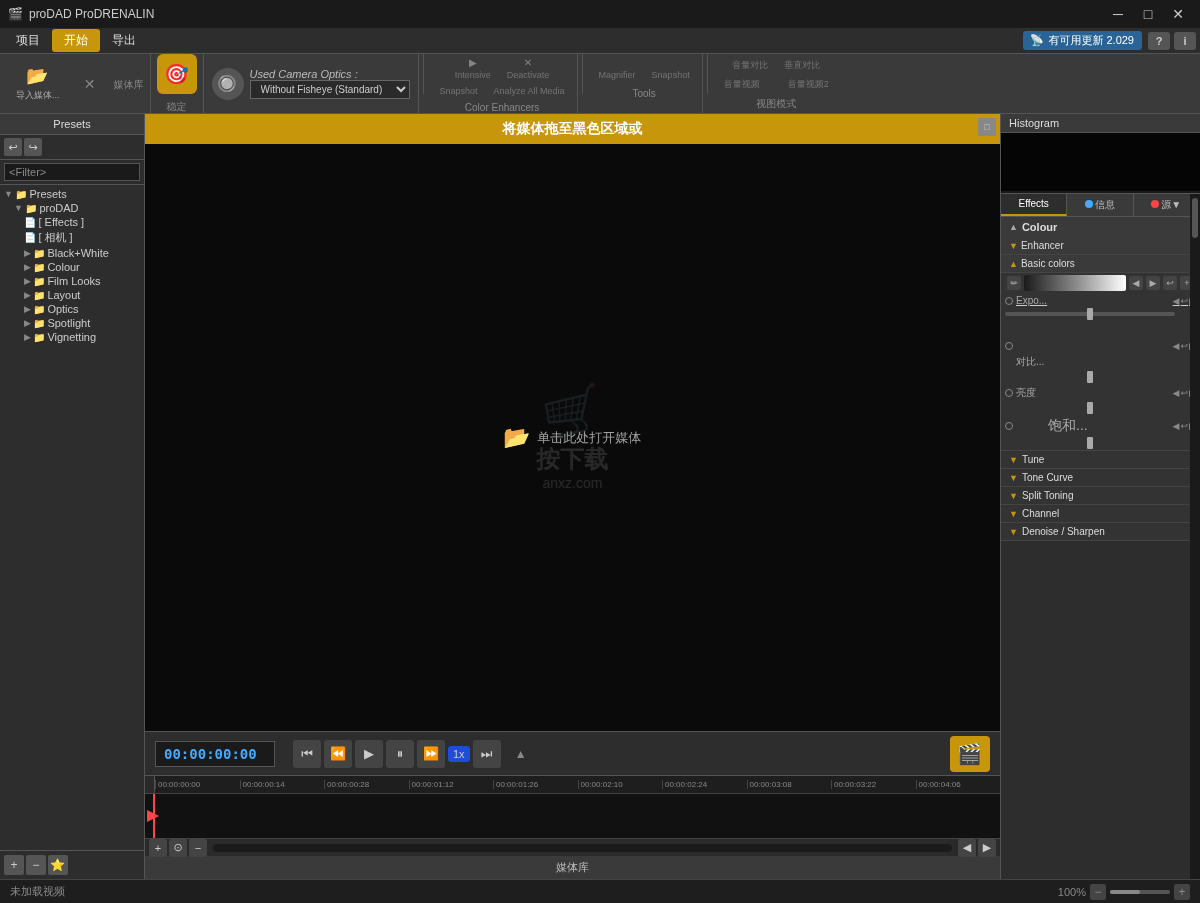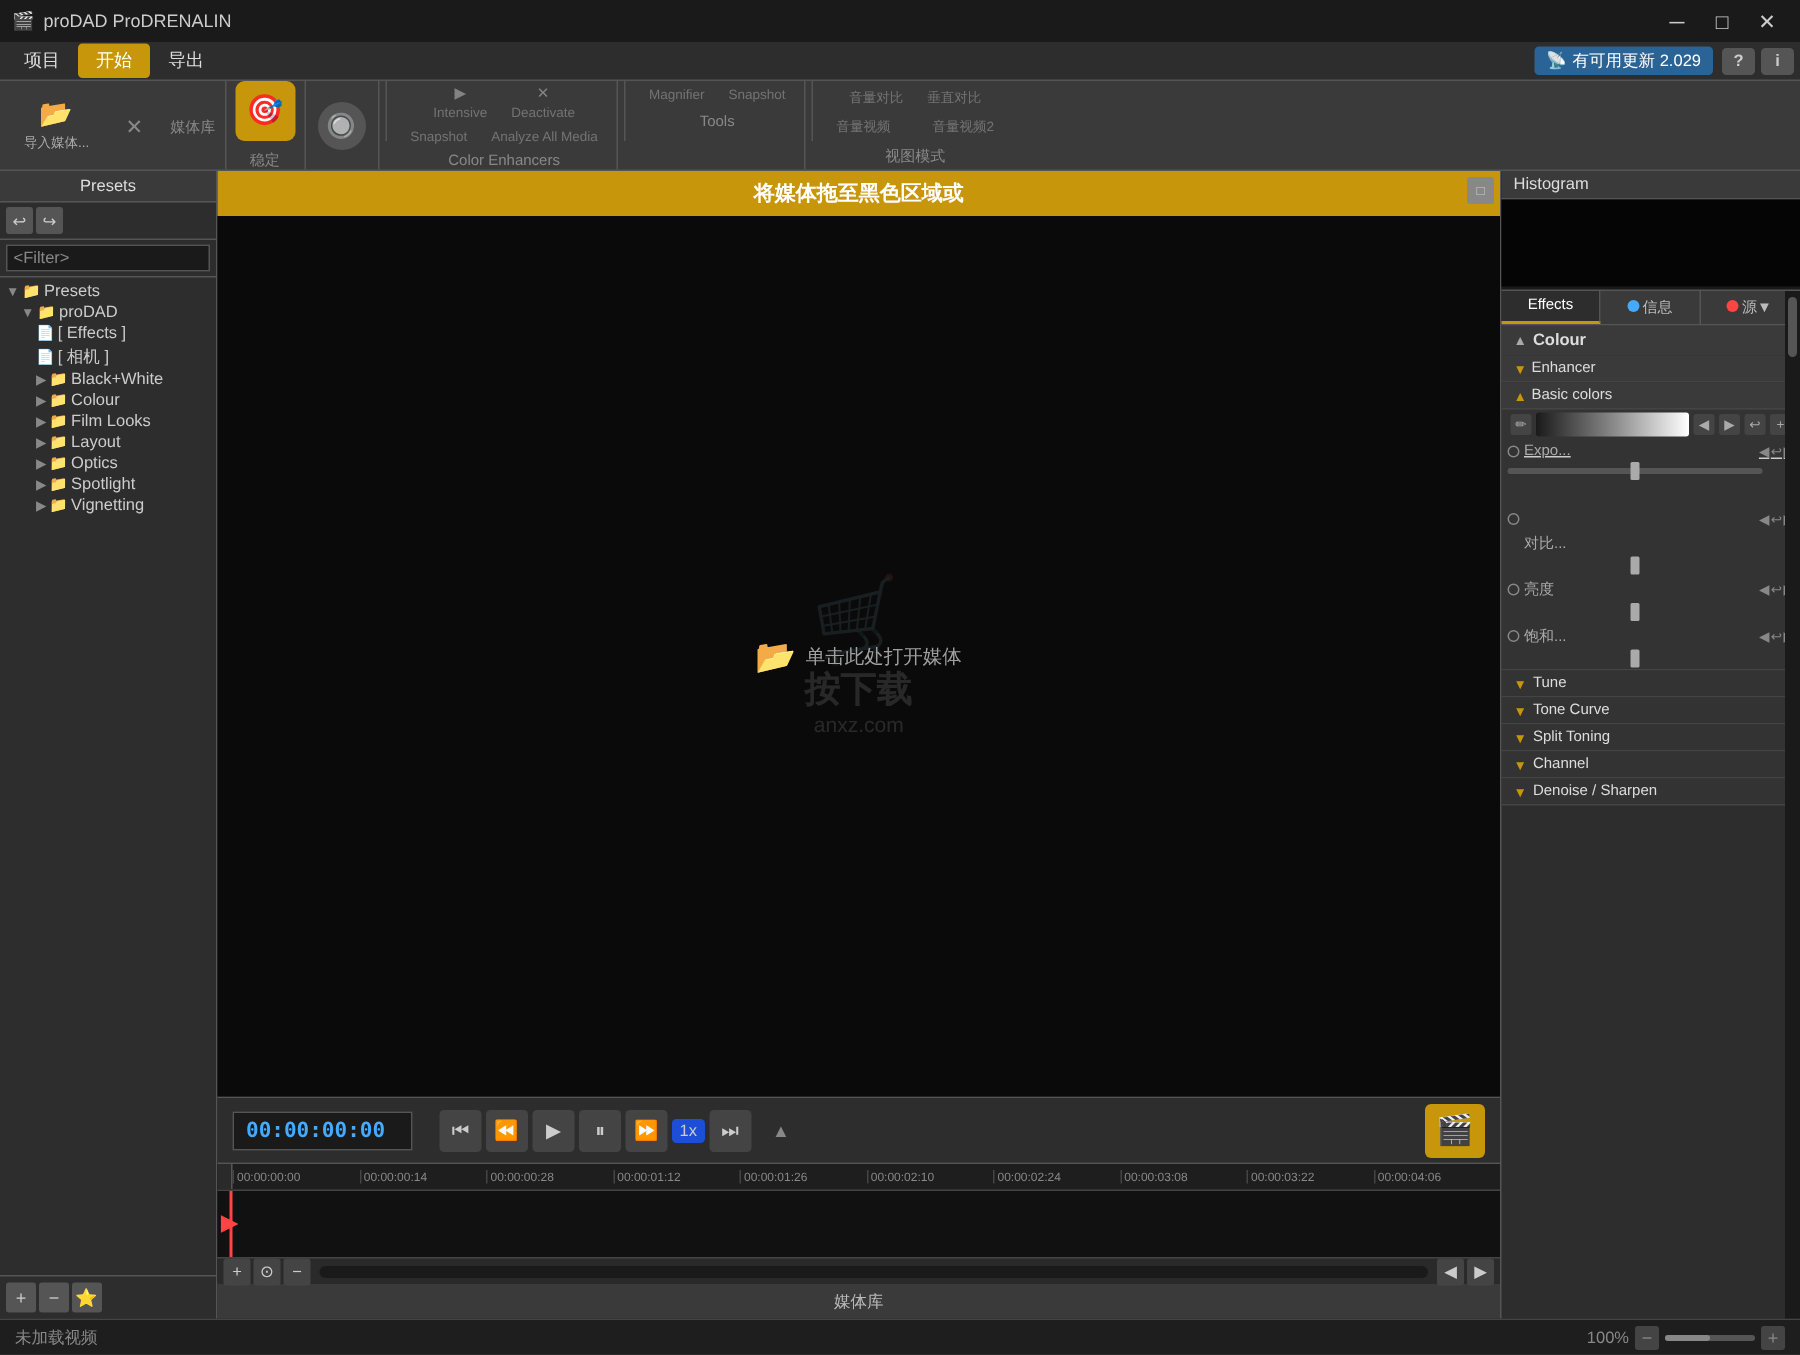--- a/index.html
+++ b/index.html
@@ -162,20 +162,26 @@
       </div>
     </div>
     <div class="toolbar-section-label">稳定</div>
   </div>
 
   <div class="toolbar-group optics-area">
     <div style="display:flex; align-items:center; gap:6px;">
       <div style="width:32px; height:32px; background:#555; border-radius:50%; display:flex; align-items:center; justify-content:center;">
         <span style="font-size:16px;">🔘</span>
       </div>
+      <div>
+        <div class="optics-title" style="font-style:italic; color:#bbb; font-size:11px;">Used Camera Optics :</div>
+        <select class="optics-select">
+          <option>Without Fisheye (Standard)</option>
+        </select>
+      </div>
     </div>
   </div>
 
   <div class="toolbar-divider"></div>
 
   <div class="toolbar-group" style="flex-direction:column; justify-content:center; gap:2px;">
     <div style="display:flex; gap:4px;">
       <div class="tool-btn" style="opacity:0.5;">
         <span>▶</span>
         <span class="tool-label">Intensive</span>
@@ -191,21 +197,21 @@
       </div>
       <div class="tool-btn" style="opacity:0.5;">
         <span class="tool-label">Analyze All Media</span>
       </div>
     </div>
     <div class="toolbar-section-label">Color Enhancers</div>
   </div>
 
   <div class="toolbar-divider"></div>
 
-  <div class="toolbar-group" style="flex-direction:column; ">
+  <div class="toolbar-group" style="flex-direction:column; justify-content:center;">
     <div style="display:flex; gap:4px;">
       <div class="tool-btn" style="opacity:0.5;">
         <span class="tool-label">Magnifier</span>
       </div>
       <div class="tool-btn" style="opacity:0.5;">
         <span class="tool-label">Snapshot</span>
       </div>
     </div>
     <div class="toolbar-section-label">Tools</div>
   </div>
@@ -487,21 +493,21 @@
               <div class="slider-track" style="flex:1; height:4px; background:#333; position:relative; border-radius:2px;">
                 <div style="position:absolute; left:50%; top:-4px; width:6px; height:12px; background:#aaa; border-radius:1px; transform:translateX(-50%);"></div>
               </div>
               <span style="font-size:10px; color:#ccc; width:18px; text-align:right;">0</span>
             </div>
           </div>
 
           <div style="padding:2px 4px;">
             <div style="display:flex; align-items:center; gap:3px; margin-bottom:2px;">
               <div style="width:8px; height:8px; border-radius:50%; border:1px solid #888; background:transparent; cursor:pointer;"></div>
-              <span style="font-size:10px; color:#aaa; flex:1;">饱和...</span>
+              <span style="font-size:14px; color:#aaa; flex:1;margin-left:32px;">饱和...</span>
               <div style="display:flex; gap:1px;">
                 <span style="font-size:9px; color:#888; cursor:pointer;">◀</span>
                 <span style="font-size:9px; color:#888; cursor:pointer;">↩</span>
                 <span style="font-size:9px; color:#888; cursor:pointer;">▶</span>
               </div>
             </div>
             <div style="display:flex; align-items:center; gap:3px;">
               <div class="slider-track" style="flex:1; height:4px; background:#333; position:relative; border-radius:2px;">
                 <div style="position:absolute; left:50%; top:-4px; width:6px; height:12px; background:#aaa; border-radius:1px; transform:translateX(-50%);"></div>
               </div>

